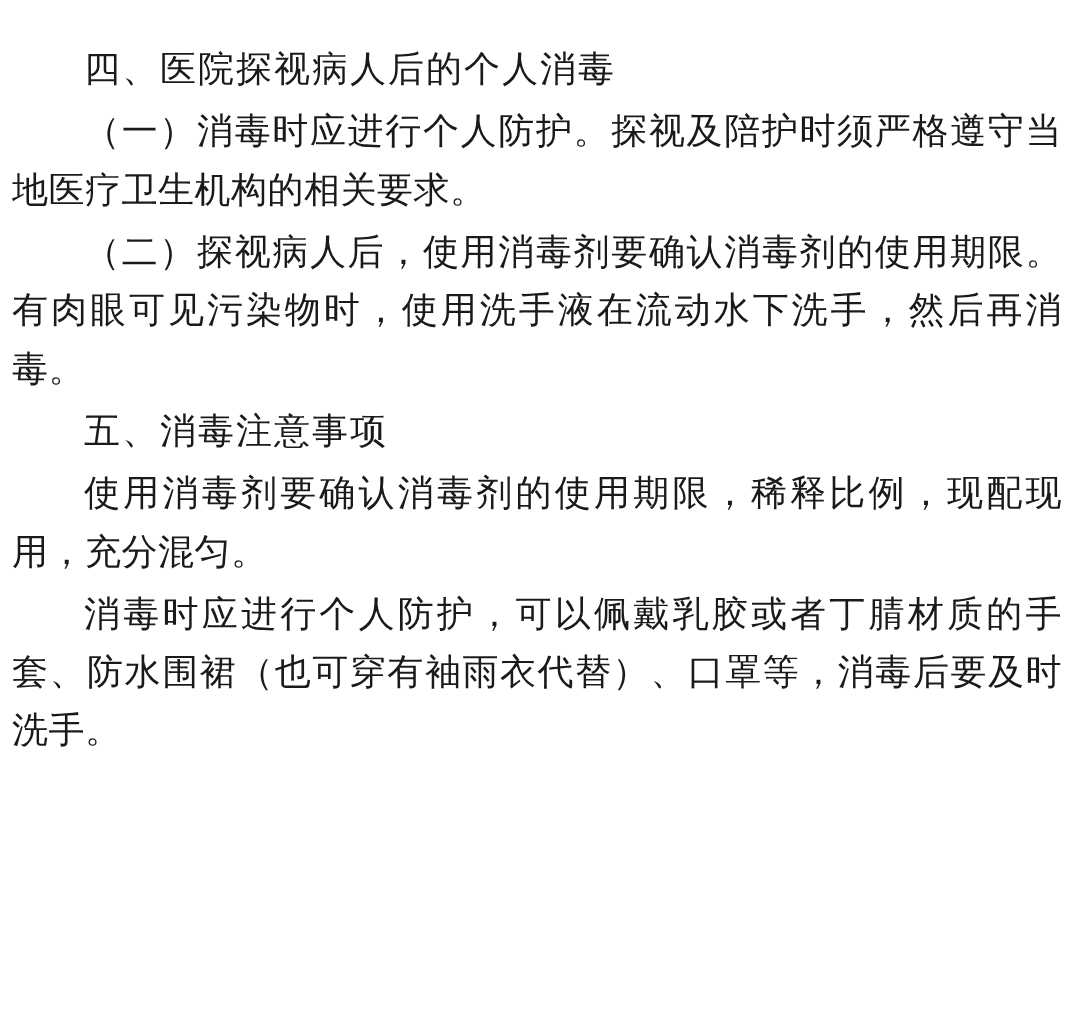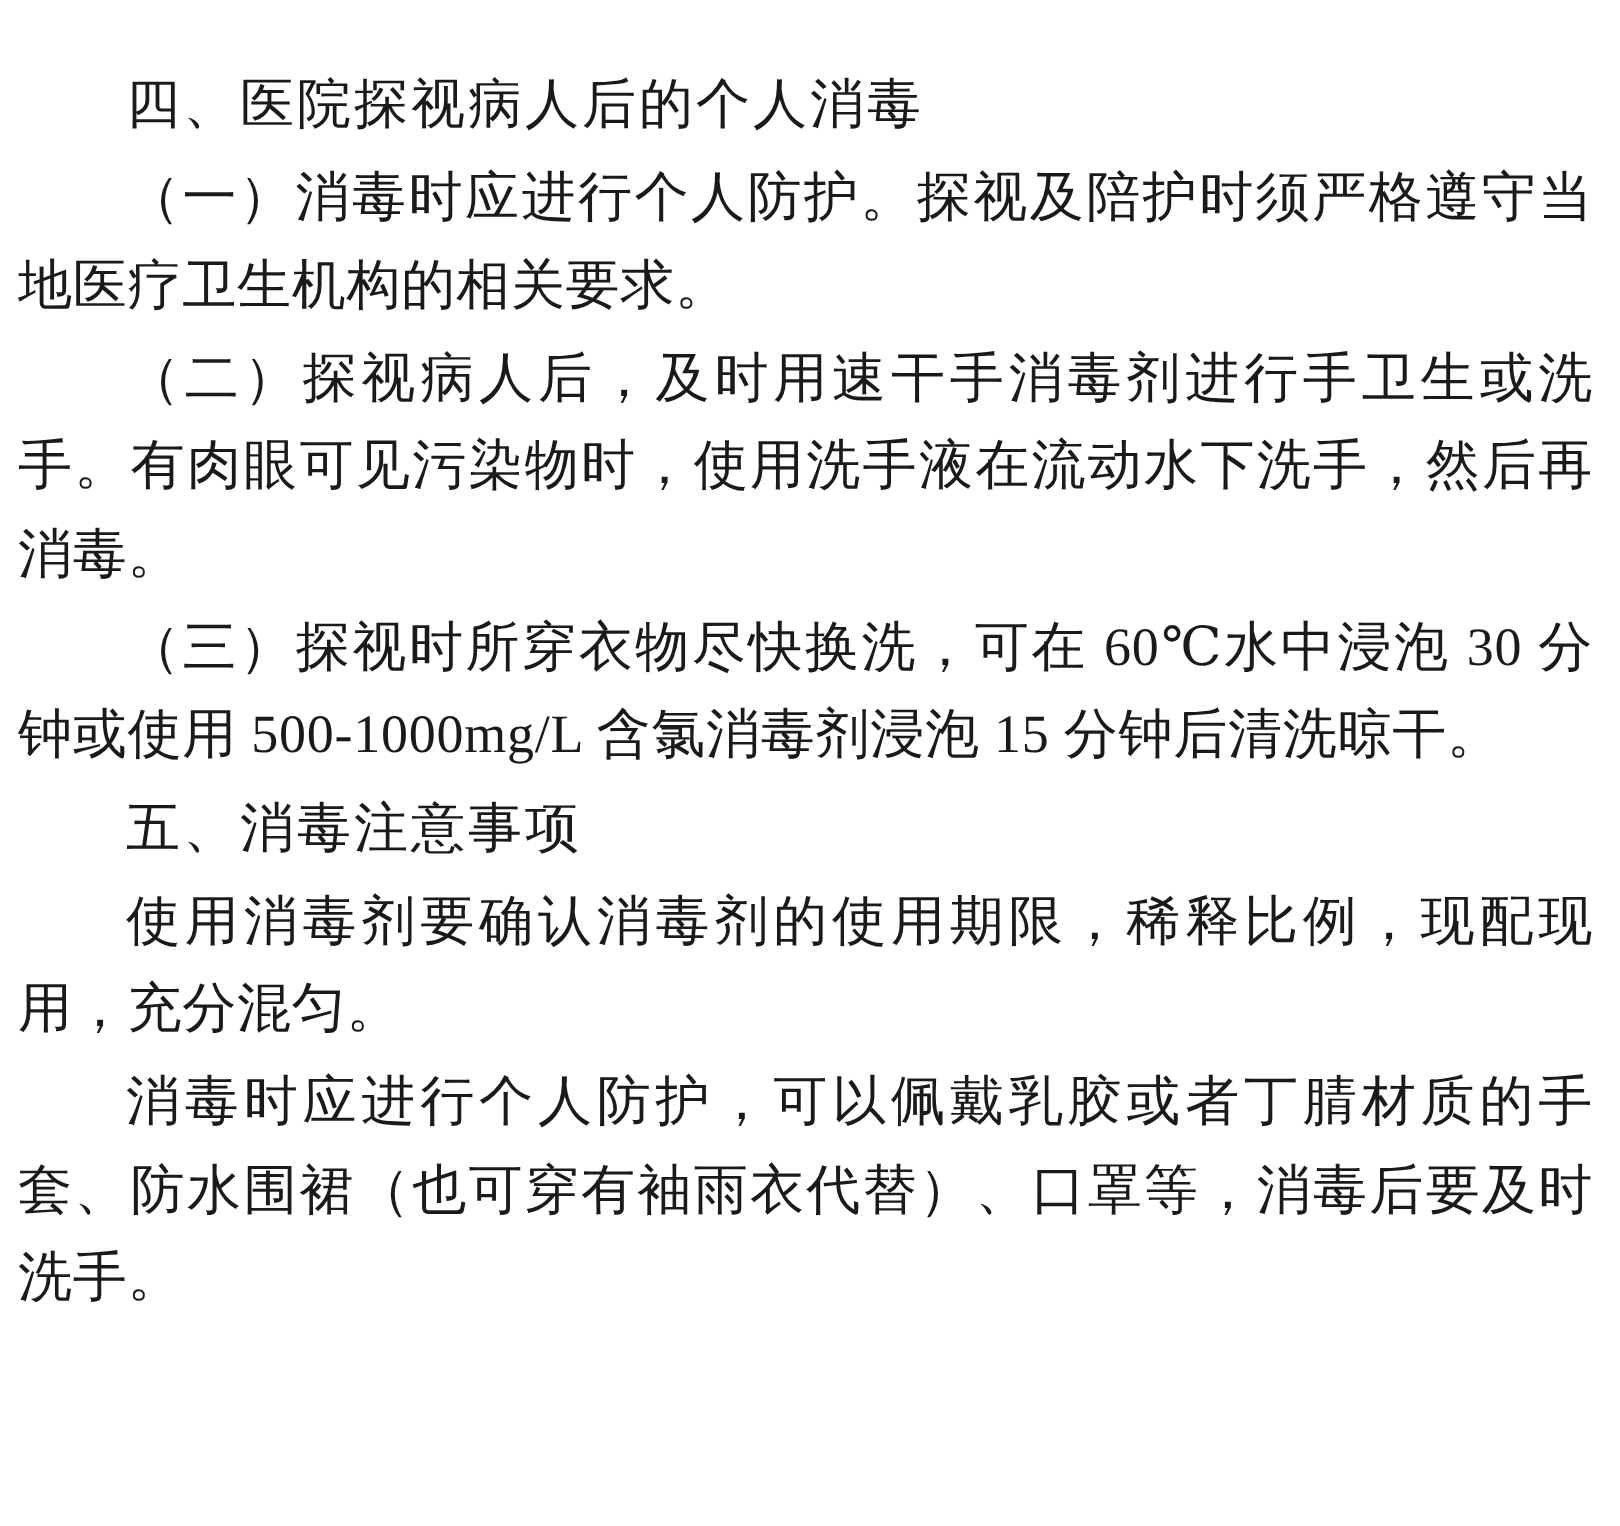--- a/index.html
+++ b/index.html
@@ -40,19 +40,18 @@
     white-space: pre-wrap;
   }
 </style>
 </head>
 <body>
 
 <div class="page">
   <div class="doc-body">
     <p class="heading">四、医院探视病人后的个人消毒</p>
     <p class="para">（一）消毒时应进行个人防护。探视及陪护时须严格遵守当地医疗卫生机构的相关要求。</p>
-    <p class="para">（二）探视病人后，及时用速干手消毒剂进行手卫生或洗手。有肉眼可见污染物时，使用洗手液在流动水下洗手，然后再消毒。</p>
-    <p class="para">（三）探视时所穿衣物尽快换洗，可在 60℃水中浸泡 30 分钟或使用 500-1000mg/L 含氯消毒剂浸泡 15 分钟后清洗晾干。</p>
+    <p class="para">（二）探视病人后，使用消毒剂要确认消毒剂的使用期限。有肉眼可见污染物时，使用洗手液在流动水下洗手，然后再消毒。</p>
     <p class="heading">五、消毒注意事项</p>
     <p class="para">使用消毒剂要确认消毒剂的使用期限，稀释比例，现配现用，充分混匀。</p>
     <p class="para">消毒时应进行个人防护，可以佩戴乳胶或者丁腈材质的手套、防水围裙（也可穿有袖雨衣代替）、口罩等，消毒后要及时洗手。</p>
   </div>
 </div>
 
 </body></html>

